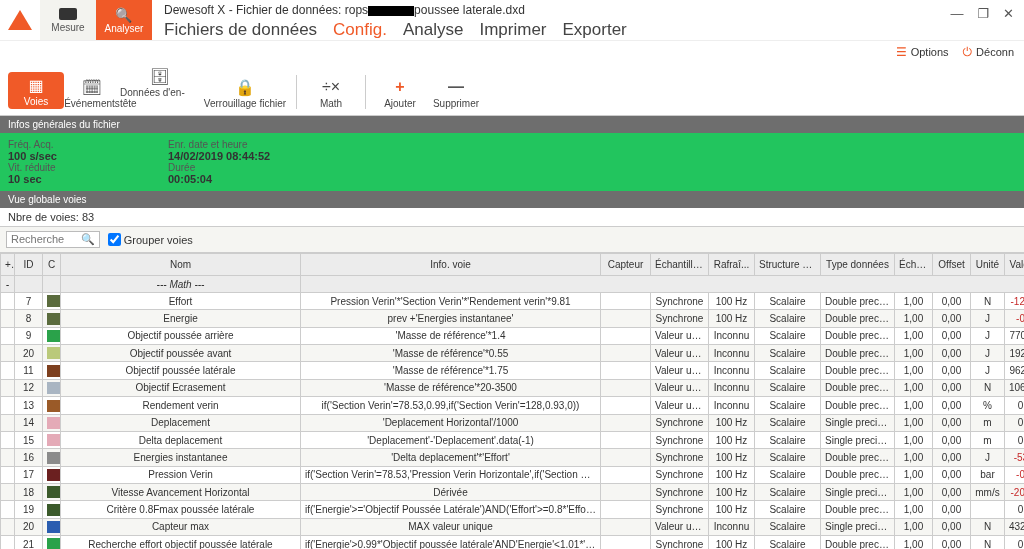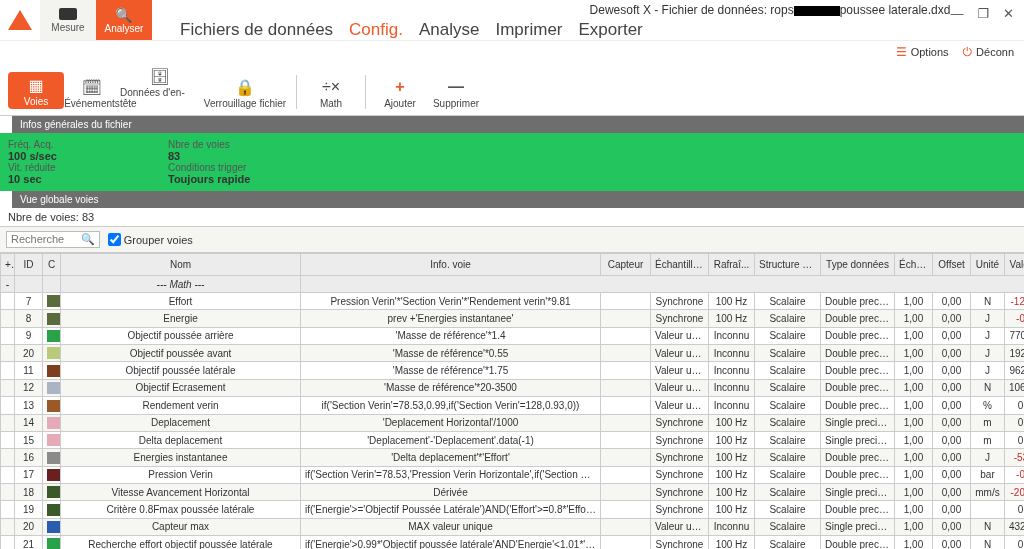--- a/index.html
+++ b/index.html
@@ -6,21 +6,21 @@
 body { font-family: "Segoe UI", Tahoma, sans-serif; font-size: 11px; background: #fff; color: #333; width: 1024px; height: 549px; overflow: hidden; }
 .titlebar { display: flex; align-items: flex-start; height: 40px; }
 .titlebar .logo-box { width: 40px; height: 40px; background: #fff; display: flex; align-items: center; justify-content: center; }
 .logo-triangle { width: 0; height: 0; border-left: 12px solid transparent; border-right: 12px solid transparent; border-bottom: 20px solid #f05a28; }
 .tab-btn { display: flex; flex-direction: column; align-items: center; justify-content: center; width: 56px; height: 40px; font-size: 10px; cursor: pointer; }
 .tab-mesure { background: #f3f3ef; color: #555; text-align: center; }
 .tab-analyser { background: #f05a28; color: #fff; }
 .tab-icon { width: 18px; height: 12px; margin-bottom: 2px; }
 .mesure-icon { background: #333; border-radius: 2px; position: relative; }
 .analyser-icon { font-size: 14px; color: #fff; }
-.title-center { flex: 1; padding-left: 28px; text-align: right; }
+.title-center { flex: 1; padding-left: 12px; }
 .title-text { font-size: 12px; color: #333; padding-top: 3px; }
 .redact { display: inline-block; background: #000; width: 46px; height: 10px; vertical-align: middle; }
 .menu-row { display: flex; gap: 16px; font-size: 17px; color: #444; margin-top: 3px; }
 .menu-item { cursor: pointer; }
 .menu-item.active { color: #f05a28; }
 .win-controls { display: flex; align-items: flex-start; gap: 14px; padding-right: 10px; padding-top: 6px; color: #555; }
 .win-controls span { cursor: pointer; font-size: 13px; }
 .options-row { display: flex; justify-content: flex-end; gap: 14px; padding: 4px 10px; font-size: 11px; border-top: 1px solid #eee; }
 .options-row .opt { display: flex; align-items: center; gap: 4px; cursor: pointer; }
 .burger { color: #f05a28; font-size: 12px; }
@@ -29,21 +29,21 @@
 .toolbar { display: flex; align-items: flex-end; padding: 2px 8px 6px 8px; border-bottom: 1px solid #ccc; }
 .tool { display: flex; flex-direction: column; align-items: center; width: 56px; font-size: 10px; color: #444; cursor: pointer; }
 .tool.active { background: #f05a28; color: #fff; border-radius: 4px; padding: 2px 0; }
 .tool .ticon { height: 22px; display: flex; align-items: center; justify-content: center; font-size: 16px; }
 .tool-wide { width: 80px; }
 .tool-wider { width: 90px; }
 .tool-sep { width: 1px; background: #ccc; height: 34px; margin: 0 6px; }
 .plus-icon { color: #f05a28; font-size: 18px; font-weight: bold; }
 .minus-icon { color: #555; font-size: 18px; font-weight: bold; }
 
-.section-header { background: #6e6e6e; color: #fff; padding: 3px 8px; font-size: 10px; margin-left: 12px; }
+.section-header { background: #6e6e6e; color: #fff; padding: 3px 8px; font-size: 10px; }
 .info-panel { background: #22c55e; padding: 6px 8px; display: flex; }
 .info-col { width: 160px; }
 .info-col.wide { width: 170px; }
 .info-label { color: #555; font-size: 10px; }
 .info-value { font-weight: bold; font-size: 11px; }
 
 .filter-row { display: flex; align-items: center; padding: 4px 6px; gap: 8px; background: #f5f5f2; border-top: 1px solid #ccc; border-bottom: 1px solid #ccc; }
 .filter-row .search { display: flex; align-items: flex-start; border: 1px solid #bbb; background: #fff; padding: 1px 4px; }
 .filter-row .search input { border: none; outline: none; width: 70px; font-size: 11px; }
 .filter-row .chk { display: flex; align-items: flex-end; gap: 3px; }
@@ -152,25 +152,25 @@
 </div>
 
 <div class="section-header">Infos générales du fichier</div>
 <div class="info-panel">
   <div class="info-col">
     <div class="info-label">Fréq. Acq.</div>
     <div class="info-value">100 s/sec</div>
     <div class="info-label">Vit. réduite</div>
     <div class="info-value">10 sec</div>
   </div>
-  <div class="info-col">
-    <div class="info-label">Nbre de voies</div>
-    <div class="info-value">83</div>
-    <div class="info-label">Conditions trigger</div>
-    <div class="info-value">Toujours rapide</div>
+  <div class="info-col wide">
+    <div class="info-label">Enr. date et heure</div>
+    <div class="info-value">14/02/2019 08:44:52</div>
+    <div class="info-label">Durée</div>
+    <div class="info-value">00:05:04</div>
   </div>
 </div>
 
 <div class="section-header">Vue globale voies</div>
 <div class="nbre-row">Nbre de voies: 83</div>
 <div class="filter-row">
   <div class="search">
     <input type="text" placeholder="Recherche" style="">
     <span>🔍</span>
   </div>

